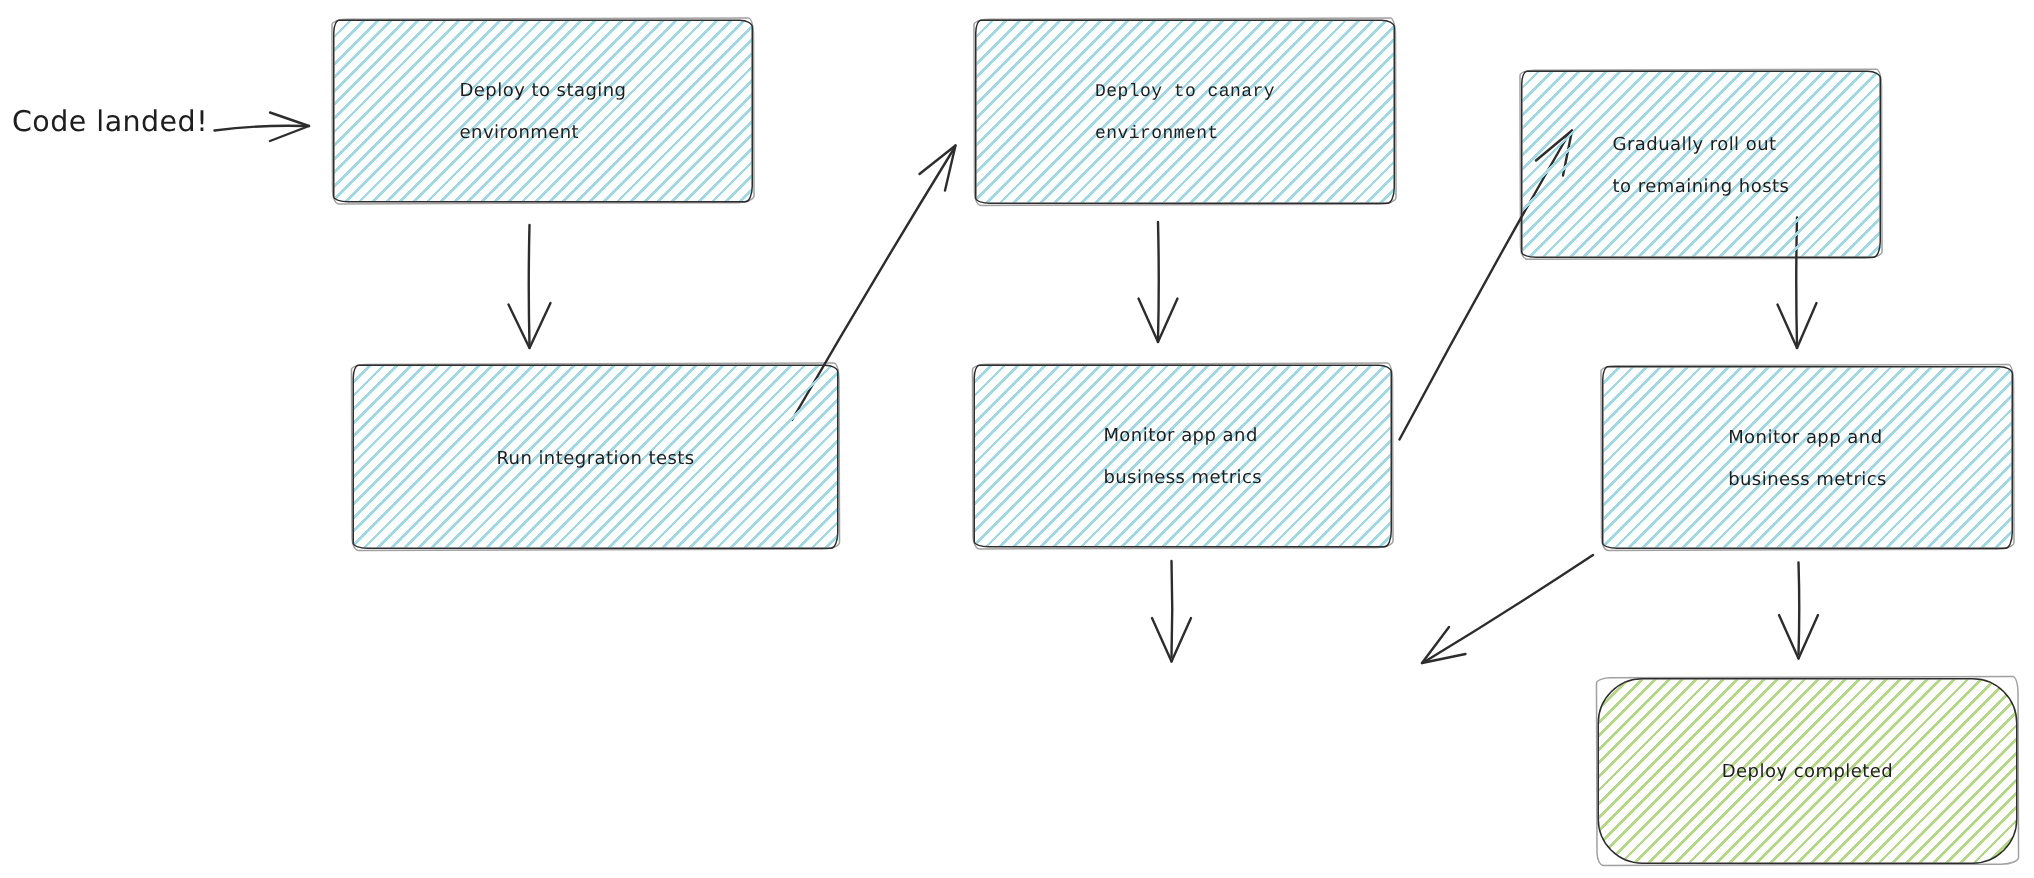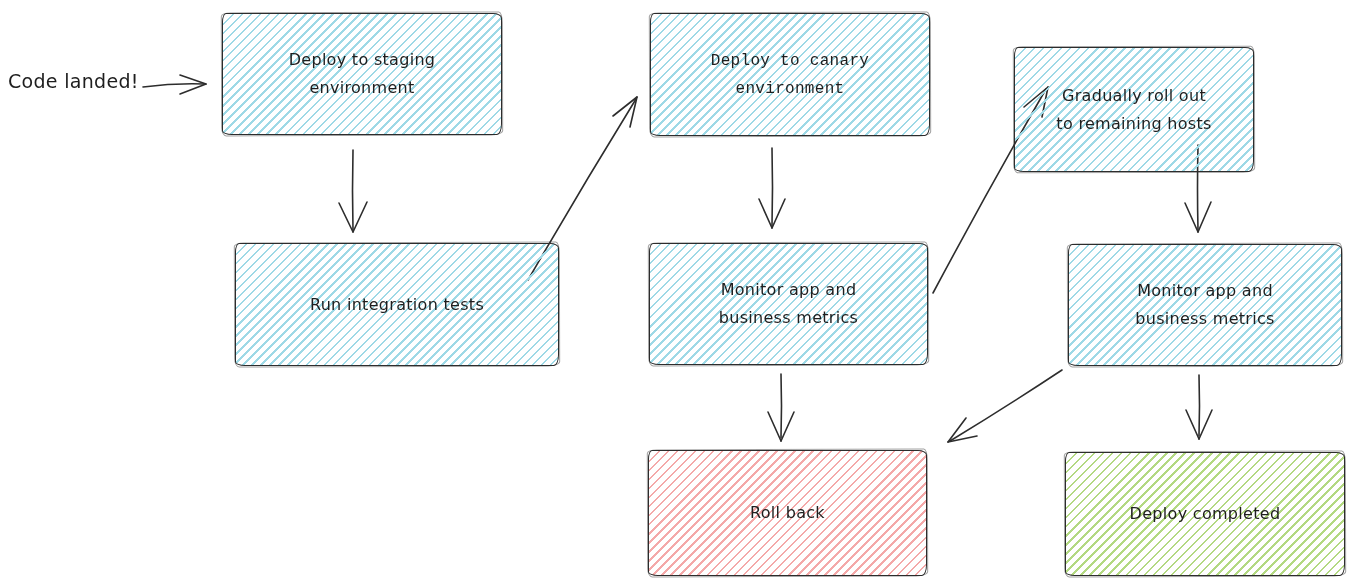--- a/index.html
+++ b/index.html
@@ -23,23 +23,22 @@
     stroke: var(--stroke, #2b2b2b);
     stroke-width: 1.6;
     stroke-linecap: round;
     stroke-linejoin: round;
   }
   .node {
     position: absolute;
     display: flex;
     align-items: center;
     justify-content: center;
-    text-align: center;
     white-space: pre-line;
-    font-size: 16px;
+    font-size: 12px;
     line-height: 28px;
     letter-spacing: 0.3px;
     color: var(--text, #1e1e1e);
     border: 1.6px solid var(--stroke, #2b2b2b);
     border-radius: 4px 9px 5px 10px / 9px 5px 11px 4px;
     background-image: repeating-linear-gradient(
       135deg,
       var(--hatch) 0px, var(--hatch) 1.8px,
       transparent 1.8px, transparent 6.4px
     );
@@ -67,21 +66,21 @@
     text-align: right;
   }
   
   .pos-deploy-staging   { left: 222px;  top: 13px;  width: 280px; height: 122px; }
   .pos-run-tests        { left: 235px;  top: 243px; width: 324px; height: 123px; }
   .pos-deploy-canary    { left: 650px;  top: 13px;  width: 280px; height: 123px; font-family: Liberation Mono, monospace; }
   .pos-monitor-canary   { left: 649px;  top: 243px; width: 279px; height: 122px; }
   .pos-roll-back        { left: 648px;  top: 450px; width: 279px; height: 126px; }
   .pos-gradual-rollout  { left: 1014px; top: 8px;   width: 240px; height: 125px; margin-top: 39px; }
   .pos-monitor-rollout  { left: 1068px; top: 244px; width: 274px; height: 122px; }
-  .pos-deploy-completed { left: 1065px; top: 452px; width: 280px; height: 124px; }
+  .pos-deploy-completed { left: 1065px; top: 452px; width: 280px; height: 124px; border-radius: 30px; }
 </style>
 </head>
 <body>
 
 <div id="canvas">
 
   <div class="start-label">Code landed!</div>
 
   <svg id="arrow-layer" viewBox="0 0 1356 585" xmlns="http://www.w3.org/2000/svg">
 
@@ -144,21 +143,20 @@
 environment</div>
 
   <div class="node pos-run-tests" style="--hatch: #9ed9e6;">Run integration tests</div>
 
   <div class="node pos-deploy-canary" style="--hatch: #9ed9e6;">Deploy to canary
 environment</div>
 
   <div class="node pos-monitor-canary" style="--hatch: #9ed9e6;">Monitor app and
 business metrics</div>
 
-  <div class="node pos-roll-back" style="--hatch: #f4a9a9;">Roll back</div>
 
   <div class="node pos-gradual-rollout" style="--hatch: #9ed9e6;">Gradually roll out
 to remaining hosts</div>
 
   <div class="node pos-monitor-rollout" style="--hatch: #9ed9e6;">Monitor app and
 business metrics</div>
 
   <div class="node pos-deploy-completed" style="--hatch: #b3d982;">Deploy completed</div>
 
 </div>

